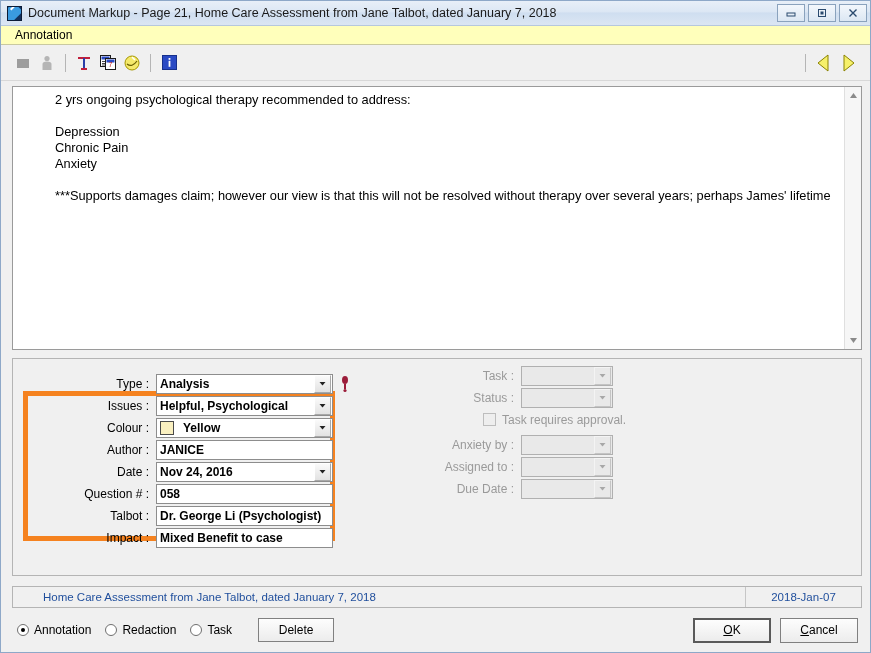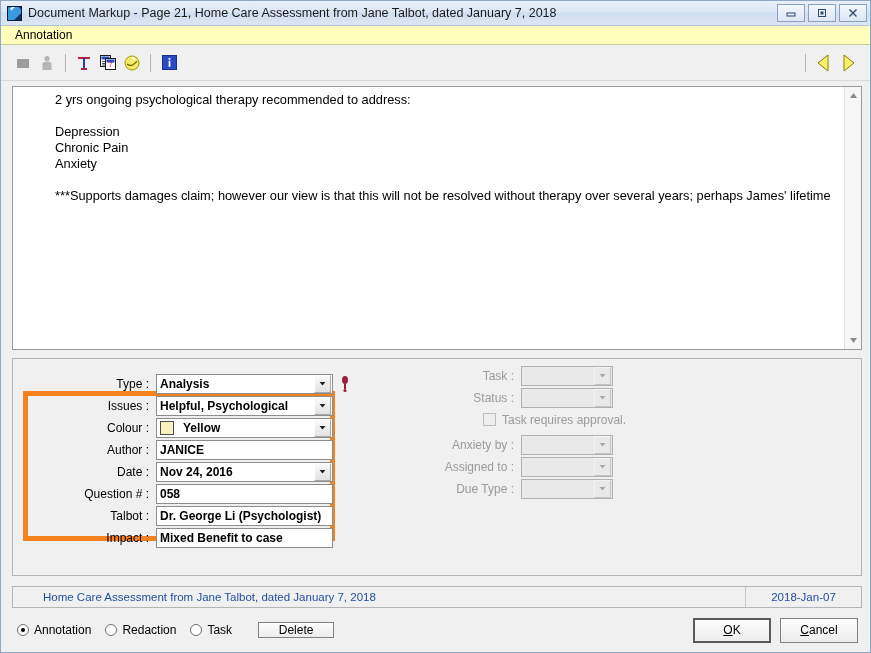--- a/index.html
+++ b/index.html
@@ -408,21 +408,21 @@
     align-items: center;
     justify-content: center;
     box-sizing: border-box;
     cursor: default;
   }
   .btn.default {
     border: 2px solid #5a5a5a;
   }
   .btn-delete {
     width: 76px;
-    height: 16px;
+    height: 24px;
     margin-left: 26px;
   }
   .btn-ok {
     width: 78px;
     height: 25px;
   }
   .btn-cancel {
     width: 78px;
     height: 25px;
     margin-left: 9px;
@@ -686,21 +686,21 @@
           <div class="ctl-value"></div>
           <div class="combo-arrow disabled">
             <svg width="7" height="5" viewBox="0 0 7 5">
                 <path d="M0.5 1 L6.5 1 L3.5 4.5 Z" fill="#a8a8a8"></path>
               </svg>
           </div>
         </div>
       </div>
 
       <div class="field-row">
-        <div class="field-label dim">Due Type :</div>
+        <div class="field-label dim">Due Date :</div>
         <div class="ctl disabled">
           <div class="ctl-value"></div>
           <div class="combo-arrow disabled">
             <svg width="7" height="5" viewBox="0 0 7 5">
                 <path d="M0.5 1 L6.5 1 L3.5 4.5 Z" fill="#a8a8a8"></path>
               </svg>
           </div>
         </div>
       </div>
 

